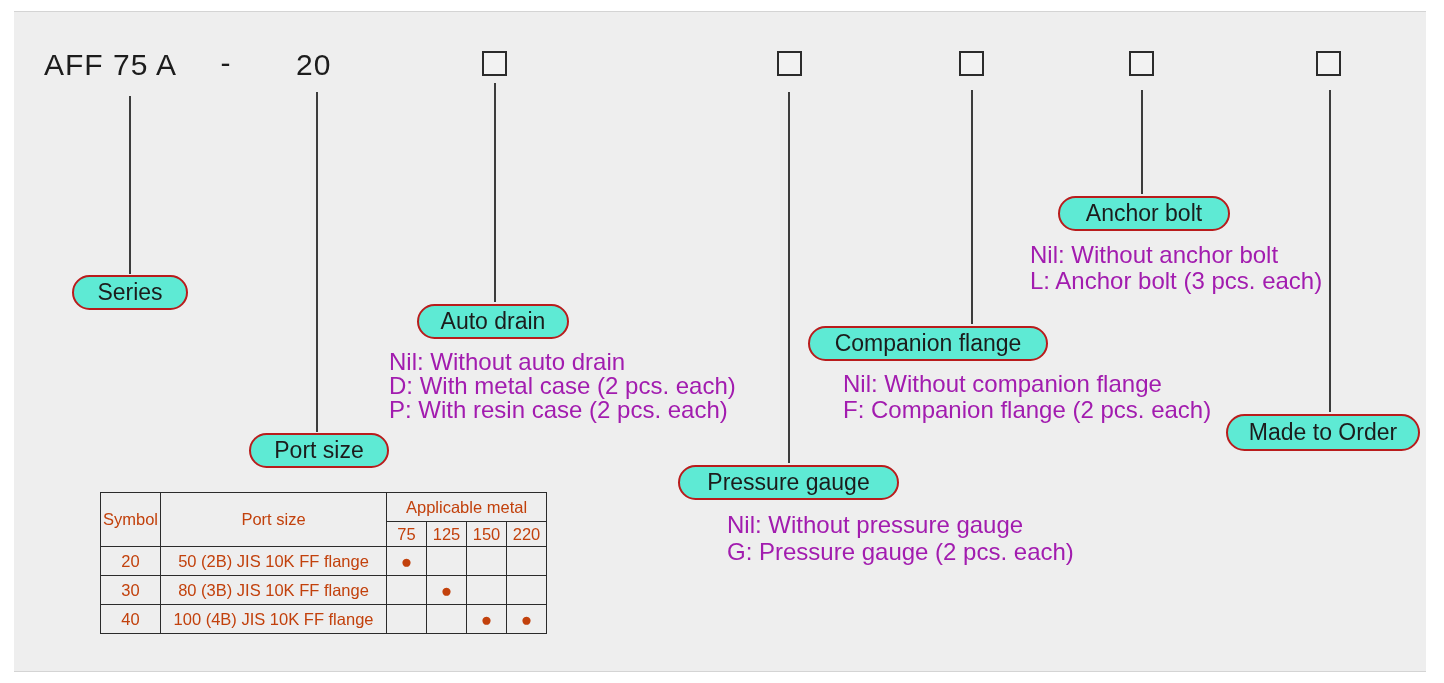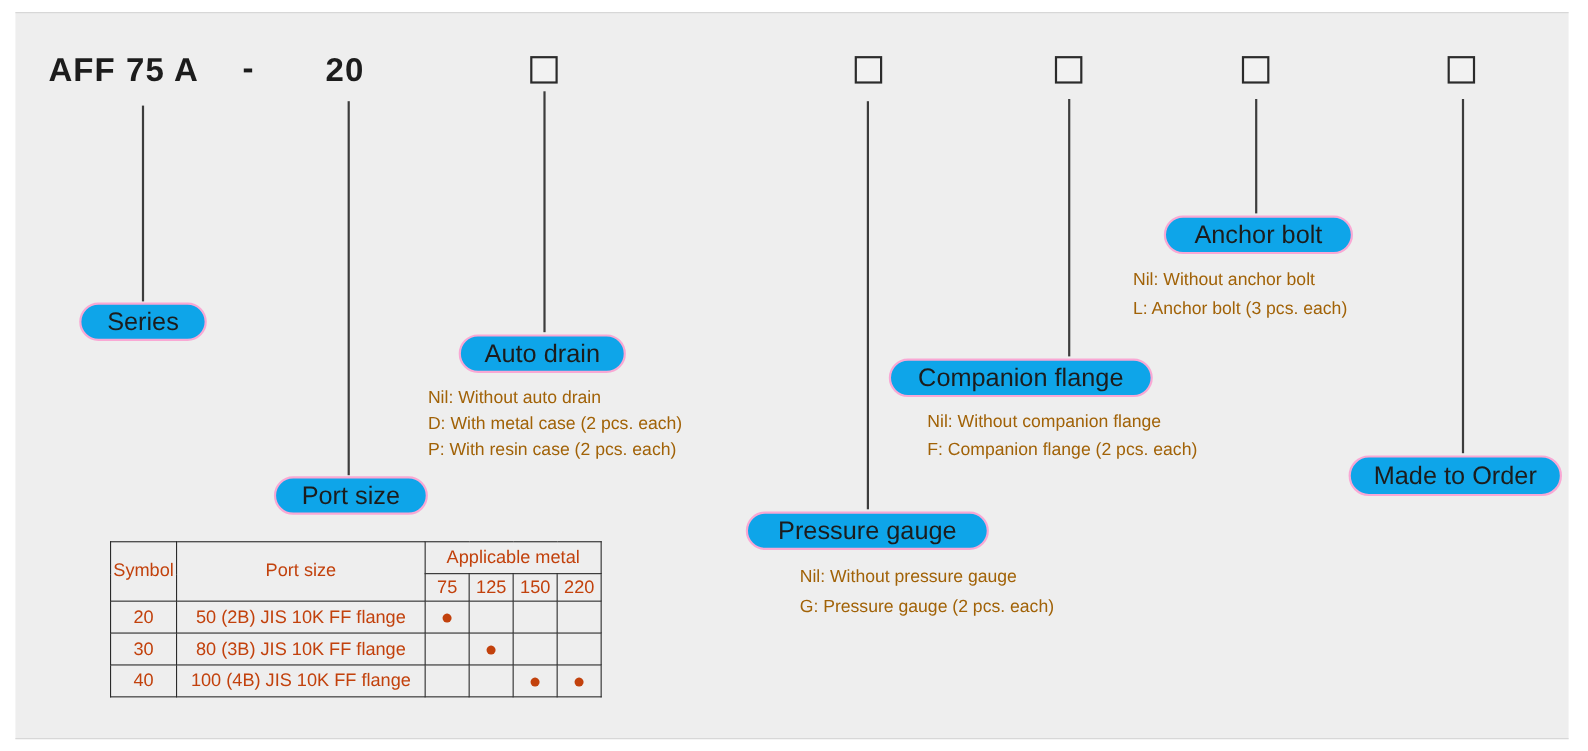--- a/index.html
+++ b/index.html
@@ -21,21 +21,20 @@
     border-bottom: 1px solid #d4d4d4;
   }
 
   .model-text {
     position: absolute;
     font-size: 30px;
     line-height: 30px;
     letter-spacing: 1px;
     color: #1c1c1c;
     white-space: nowrap;
-    font-weight: bold;
   }
   #model-prefix { left: 44px; top: 50px; }
   #model-dash   { left: 214px; top: 48px; width: 24px; text-align: center; }
   #model-port   { left: 296px; top: 50px; }
 
   .opt-box {
     position: absolute;
     width: 25px; height: 25px;
     border: 2.5px solid #2b2b2b;
     background: #f2f2f2;
@@ -55,41 +54,41 @@
   #line-series           { left: 129px;  top: 96px; height: 178px; }
   #line-port-size        { left: 316px;  top: 92px; height: 340px; }
   #line-auto-drain       { left: 494px;  top: 83px; height: 219px; }
   #line-pressure-gauge   { left: 788px;  top: 92px; height: 371px; }
   #line-companion-flange { left: 971px;  top: 90px; height: 234px; }
   #line-anchor-bolt      { left: 1141px; top: 90px; height: 104px; }
   #line-made-to-order    { left: 1329px; top: 90px; height: 322px; }
 
   .bubble {
     position: absolute;
-    background: #0ea5e9;
-    border: 2px solid #f9a8d4;
+    background: #5eead4;
+    border: 2px solid #b91c1c;
     border-radius: 19px;
     display: flex; align-items: center; justify-content: center;
     font-size: 23px;
     color: #1c1c1c;
     box-sizing: border-box;
     white-space: nowrap;
   }
   #bubble-series           { left: 72px;   top: 275px; width: 116px; height: 35px; }
   #bubble-port-size        { left: 249px;  top: 433px; width: 140px; height: 35px; }
   #bubble-auto-drain       { left: 417px;  top: 304px; width: 152px; height: 35px; }
   #bubble-pressure-gauge   { left: 678px;  top: 465px; width: 221px; height: 35px; }
   #bubble-companion-flange { left: 808px;  top: 326px; width: 240px; height: 35px; }
   #bubble-anchor-bolt      { left: 1058px; top: 196px; width: 172px; height: 35px; }
   #bubble-made-to-order    { left: 1226px; top: 414px; width: 194px; height: 37px; }
 
   .opt-list {
     position: absolute;
-    font-size: 16px;
-    color: #a16207;
+    font-size: 24px;
+    color: #a21caf;
     white-space: nowrap;
   }
   #series-list           { left: 78px;   top: 316px; line-height: 24px; }
   #auto-drain-list       { left: 389px;  top: 350px; line-height: 24px; }
   #pressure-gauge-list   { left: 685px;  top: 511px; line-height: 27px; margin-left: 42px; }
   #companion-flange-list { left: 843px;  top: 371px; line-height: 26px; }
   #anchor-bolt-list      { left: 1030px; top: 242px; line-height: 26px; }
 
   .series-row { display: flex; }
   .series-code { display: inline-block; width: 46px; text-align: right; }

